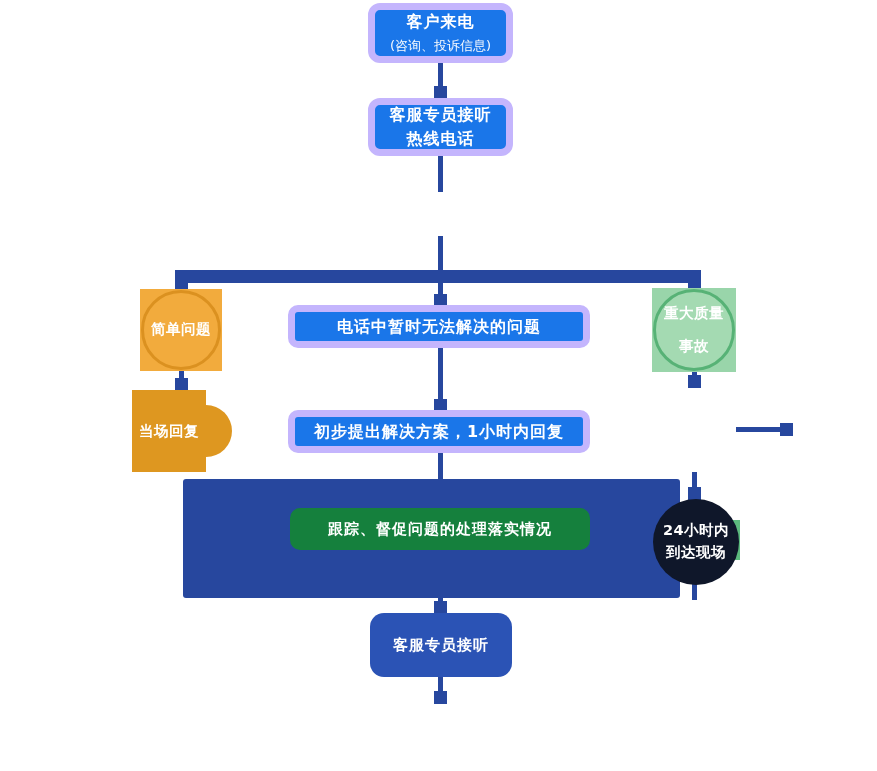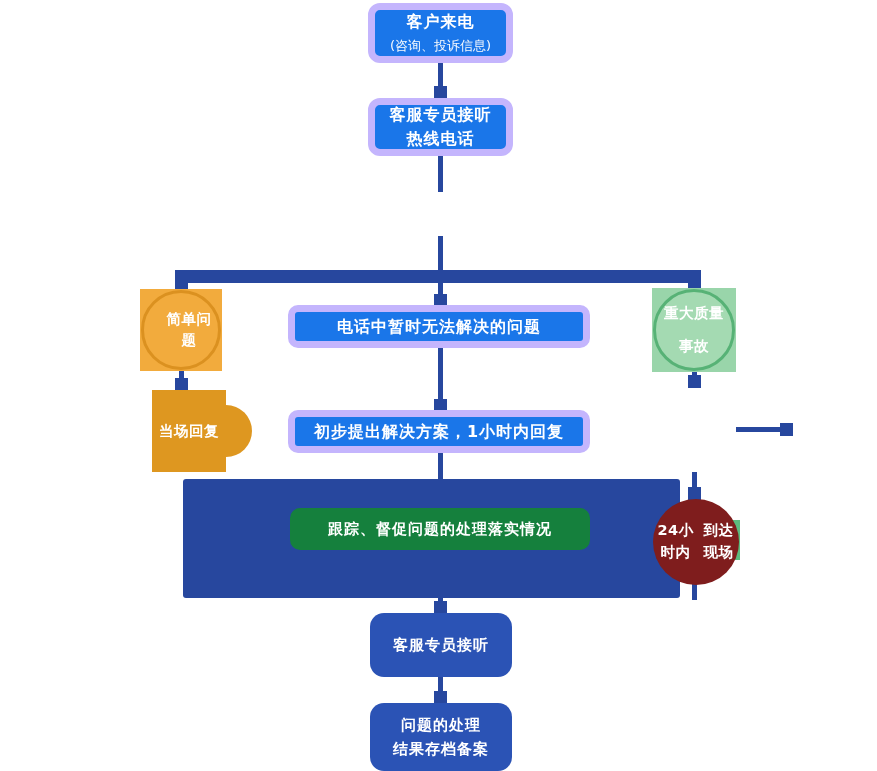--- a/index.html
+++ b/index.html
@@ -32,22 +32,22 @@
     display:flex;flex-direction:column;align-items:center;justify-content:center;
     text-align:center;font-weight:bold;font-size:14.5px;line-height:1.45;letter-spacing:0.5px;
   }
   
   .bump-shape{position:absolute;}
   .bump-shape .rect{position:absolute;inset:0;background:#DE9720;
     display:flex;align-items:center;justify-content:center;font-weight:bold;font-size:14.5px;letter-spacing:0.5px;}
   .bump-shape .bump{position:absolute;width:52px;height:52px;border-radius:50%;background:#DE9720;}
   
   .gcircle{
-    position:absolute;border-radius:50%;background:#7f1d1d;
-    display:flex;flex-direction:row;align-items:center;justify-content:center;
+    position:absolute;border-radius:50%;background:#0f172a;
+    display:flex;flex-direction:column;align-items:center;justify-content:center;
     text-align:center;font-weight:bold;font-size:14.5px;line-height:1.5;letter-spacing:0.5px;z-index:2;
   }
   .gtab{position:absolute;background:#5CBA7E;z-index:1;}
   .bigbox{position:absolute;background:#27479E;border-radius:3px;z-index:0;}
 </style>
 </head>
 <body>
 
 <div class="canvas">
 
@@ -86,26 +86,26 @@
   </div>
 
   <div class="pbox" style="left:368px;top:98px;width:145px;height:58px;">
     <div>客服专员接听</div>
     <div>热线电话</div>
   </div>
 
 
   <div class="combo" style="left:140px;top:289px;width:82px;height:82px;">
     <div class="sq" style="background:#F2AB3D;"></div>
-    <div class="ci" style="border-color:#DB9120;background:#F2AB3D;padding-left:16px;">
+    <div class="ci" style="border-color:#DB9120;background:#F2AB3D;">
       <div>简单问题</div>
     </div>
   </div>
 
-  <div class="bump-shape" style="left:152px;top:390px;width:74px;height:82px;">
+  <div class="bump-shape" style="left:132px;top:390px;width:74px;height:82px;">
     <div class="bump" style="left:48px;top:15px;"></div>
     <div class="rect">
       <div>当场回复</div>
     </div>
   </div>
 
   <div class="pbox" style="left:288px;top:305px;width:302px;height:43px;border-radius:10px;text-align:center;">
     <div>电话中暂时无法解决的问题</div>
   </div>
 
@@ -131,18 +131,14 @@
   <div class="gtab" style="left:726px;top:520px;width:14px;height:40px;"></div>
   <div class="gcircle" style="left:653px;top:499px;width:86px;height:86px;">
     <div>24小时内</div>
     <div>到达现场</div>
   </div>
 
   <div class="mbox" style="left:370px;top:613px;width:142px;height:64px;">
     <div>客服专员接听</div>
   </div>
 
-  <div class="mbox" style="left:370px;top:703px;width:142px;height:68px;">
-    <div>问题的处理</div>
-    <div>结果存档备案</div>
-  </div>
 
 </div>
 
 </body></html>

